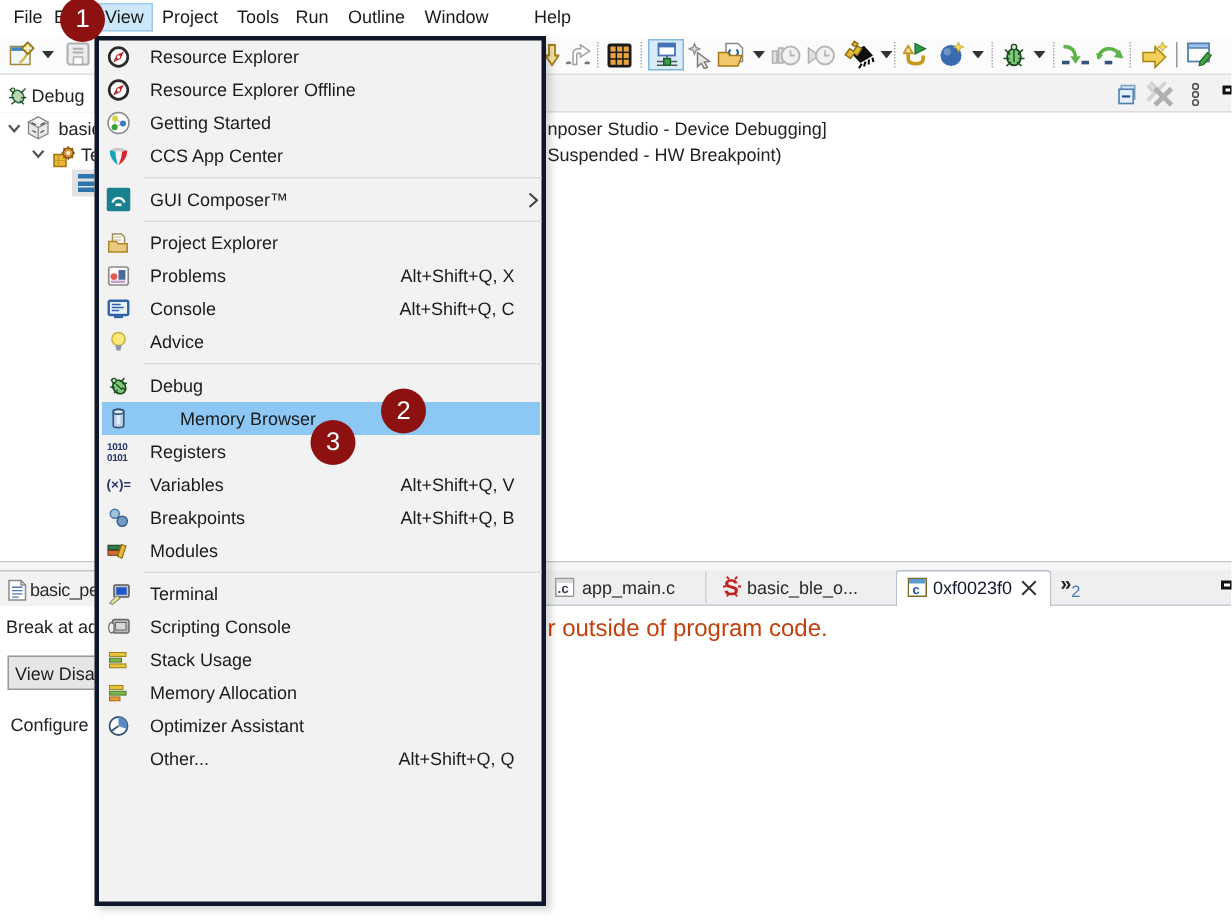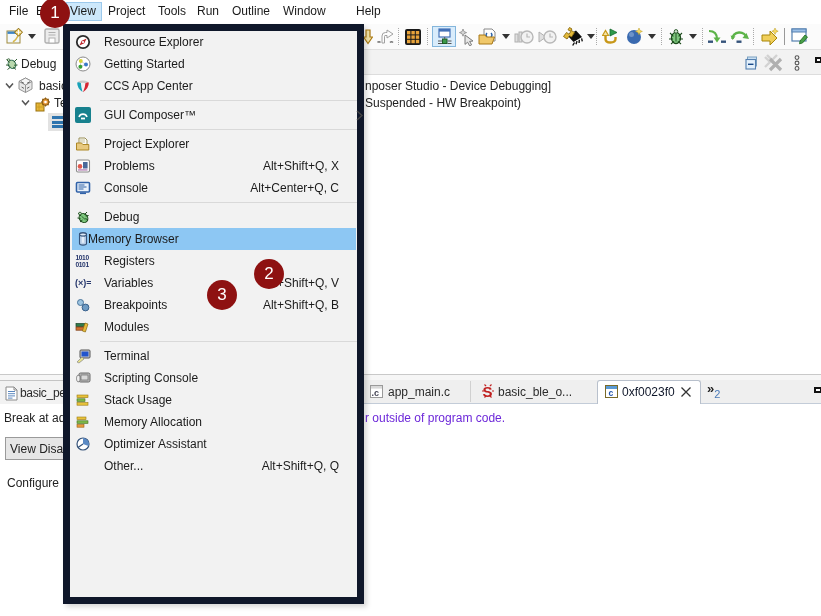--- a/index.html
+++ b/index.html
@@ -14,25 +14,25 @@
 
 #vhead{position:absolute;left:0;top:50px;width:821px;height:25px;background:#f2f2f2;border-bottom:1px solid #ddd}
 #dbgtab{position:absolute;left:0;top:50px;width:63px;height:25px;background:#fff}
 
 #treearea{}
 
 #edittop{position:absolute;left:0;top:374px;width:821px;height:30px;background:#efefef;border-top:1px solid #c9c9c9;border-bottom:1px solid #c3ccd8}
 #editbody{position:absolute;left:0;top:405px;width:821px;height:211px;background:#fff}
 .tabtxt{font-size:12px;color:#2b2b2b}
 
-#menu{position:absolute;left:63px;top:24px;width:301px;height:580px;background:#f2f2f2;border:7px solid #0f172a;box-shadow:3px 3px 5px rgba(0,0,0,.16);z-index:50}
+#menu{position:absolute;left:63px;top:24px;width:301px;height:580px;background:#f2f2f2;border:3px solid #0f172a;box-shadow:3px 3px 5px rgba(0,0,0,.16);z-index:50}
 .mi{position:relative;height:22px;line-height:22px;padding-left:34px;font-size:12px;color:#1b1b1b;white-space:nowrap}
 .mi .ic{position:absolute;left:5px;top:3px;width:16px;height:16px}
 .mi .sc{position:absolute;right:18px;top:0;line-height:22px}
-.mi.hl{margin-left:2px;margin-right:1px;padding-left:16px;background:#8dc7f3}
+.mi.hl{margin-left:2px;margin-right:1px;padding-left:52px;background:#8dc7f3}
 .mi.hl .ic{left:3px}
 .msep{position:relative;height:7px}
 .msep::after{content:"";position:absolute;left:30px;right:0;top:3px;border-top:1px solid #d9d9d9}
 
 .rc{position:absolute;width:30px;height:30px;border-radius:50%;background:#8e1111;color:#fff;font-size:17px;text-align:center;line-height:30px;z-index:60}
 </style></head>
 <body>
 <div id="root">
 
 <div id="mbar">
@@ -242,21 +242,21 @@
 <div id="bottomstuff">
 
   <svg class="ab" style="left:5px;top:386px" width="13" height="15" viewBox="0 0 13 15">
         <path d="M1 1 h8 l3 3 v10 h-11 z" fill="#fff" stroke="#8a8a8a" stroke-width="1"></path>
         <path d="M9 1 v3 h3" fill="none" stroke="#8a8a8a" stroke-width="1"></path>
         <path d="M3 5.5 h7 M3 7.7 h7 M3 9.9 h7 M3 12.1 h4.5" stroke="#4a7ab8" stroke-width=".9"></path>
       </svg>
   <span class="ab tabtxt" style="left:20px;top:386px;letter-spacing:-0.3px">basic_pe</span>
 
   <span class="ab" style="left:4px;top:411px;font-size:12px;color:#222">Break at ad</span>
-  <span class="ab" style="left:365px;top:411px;font-size:12px;color:#6d28d9">r outside of program code.</span>
+  <span class="ab" style="left:365px;top:411px;font-size:16px;color:#c2410c">r outside of program code.</span>
 
   <div class="ab" style="left:5px;top:437px;width:116px;height:23px;background:#e6e6e6;border:1px solid #9a9a9a"></div>
   <span class="ab" style="left:10px;top:442px;font-size:12px;color:#222">View Disas</span>
 
   <span class="ab" style="left:7px;top:476px;font-size:12px;color:#222">Configure</span>
 
   <svg class="ab" style="left:370px;top:385px" width="13" height="13" viewBox="0 0 13 13">
         <rect x=".5" y=".5" width="12" height="12" fill="#fff" stroke="#9a9a9a" stroke-width="1"></rect>
         <rect x="1" y="1" width="11" height="2.6" fill="#d8d8d8"></rect>
         <text x="1.6" y="10.6" font-size="9" font-weight="bold" fill="#445">.c</text>
@@ -282,20 +282,25 @@
   <span class="ab" style="left:707px;top:381px;font-size:13px;font-weight:bold;color:#222">»<span style="font-size:11px;font-weight:normal;vertical-align:-5px;color:#4a7ab8">2</span></span>
   <div class="ab" style="left:814px;top:387px;width:8px;height:6px;background:#fff;border:2px solid #111"></div>
 </div>
 
 <div id="menu">
   <div class="mi"><svg class="ic" viewBox="0 0 16 16">
           <circle cx="8" cy="8" r="6.2" fill="#fff" stroke="#2b2b2b" stroke-width="1.8"></circle>
           <path d="M4.4 11.6 L6.7 6.7 L11.6 4.4 L9.3 9.3 Z" fill="#c0272d"></path>
           <circle cx="8" cy="8" r="1.1" fill="#fff"></circle>
         </svg>Resource Explorer</div>
+  <div class="mi"><svg class="ic" viewBox="0 0 16 16">
+          <circle cx="8" cy="8" r="6.2" fill="#fff" stroke="#2b2b2b" stroke-width="1.8"></circle>
+          <path d="M4.4 11.6 L6.7 6.7 L11.6 4.4 L9.3 9.3 Z" fill="#c0272d"></path>
+          <circle cx="8" cy="8" r="1.1" fill="#fff"></circle>
+        </svg>Resource Explorer Offline</div>
   <div class="mi"><svg class="ic" viewBox="0 0 16 16">
           <circle cx="8" cy="8" r="7" fill="#fff" stroke="#8a8a8a" stroke-width="1"></circle>
           <path d="M5.8 5.2 L10.8 8.4 L5.4 10.6 Z" fill="none" stroke="#c4c4c4" stroke-width=".8"></path>
           <circle cx="5.8" cy="5" r="2" fill="#d8d23a"></circle>
           <circle cx="11" cy="8.4" r="2" fill="#3a78c8"></circle>
           <circle cx="5.4" cy="10.8" r="2" fill="#35a035"></circle>
         </svg>Getting Started</div>
   <div class="mi"><svg class="ic" viewBox="0 0 16 16">
           <path d="M2.2 4.5 Q2 10 7.5 14 Q6 9 5.8 4 Q3.5 3.8 2.2 4.5 Z" fill="#17a2b8"></path>
           <path d="M13.8 4.5 Q14 10 8 14.2 Q10.3 9.5 10.5 4.2 Q12.5 3.9 13.8 4.5 Z" fill="#d62633"></path>
@@ -318,21 +323,25 @@
   <div class="mi"><svg class="ic" viewBox="0 0 16 16">
           <rect x="1.5" y="2" width="13" height="12" rx="1.5" fill="#fff" stroke="#8a8a8a" stroke-width="1.1"></rect>
           <rect x="8" y="4" width="4.6" height="6.5" fill="#4a6a9a"></rect>
           <circle cx="5" cy="8.4" r="2.3" fill="#e05a4e"></circle>
           <rect x="3" y="11" width="9.5" height="1.8" fill="#c8a2c8"></rect>
         </svg>Problems<span class="sc">Alt+Shift+Q, X</span></div>
   <div class="mi"><svg class="ic" viewBox="0 0 16 16">
           <rect x="1.5" y="2.5" width="13" height="9.5" rx="1" fill="#eaf2fb" stroke="#3162a8" stroke-width="1.6"></rect>
           <path d="M3.5 5 h6 M3.5 7 h8 M3.5 9 h5" stroke="#3162a8" stroke-width="1.1"></path>
           <rect x="5" y="12.5" width="6" height="1.6" fill="#3162a8"></rect>
-        </svg>Console<span class="sc">Alt+Center+Q, C</span></div>
+        </svg>Console<span class="sc">Alt+Shift+Q, C</span></div>
+  <div class="mi"><svg class="ic" viewBox="0 0 16 16">
+          <circle cx="8" cy="6" r="4.4" fill="#ffe97a" stroke="#c9b13c" stroke-width="1"></circle>
+          <path d="M6.3 10.5 h3.4 v1.2 h-3.4 z M6.8 12.2 h2.4 v1.2 h-2.4 z" fill="#9ab0c8" stroke="#6c809a" stroke-width=".5"></path>
+        </svg>Advice</div>
   <div class="msep"></div>
   <div class="mi"><svg class="ic" viewBox="0 0 16 16">
           <ellipse cx="8.5" cy="9" rx="4" ry="4.8" fill="#7ec87e" stroke="#1c4b1c" stroke-width="1.1" transform="rotate(-40 8.5 9)"></ellipse>
           <path d="M3 4 l3 3 M5 13 l2.5 -2 M12 3 l-2.5 2.6 M13 11 l-2.6 -1.6 M2.5 9 l3 .4 M13.6 6.5 l-3 .4" stroke="#1c4b1c" stroke-width="1"></path>
           <path d="M6.5 7.2 l4 3.6" stroke="#1c4b1c" stroke-width=".8"></path>
           <circle cx="5" cy="4.6" r="1.4" fill="#cfe6cf" stroke="#1c4b1c" stroke-width=".8"></circle>
         </svg>Debug</div>
   <div class="mi hl"><svg class="ic" viewBox="0 0 16 16">
           <path d="M4.5 3.5 a3.5 1.6 0 0 1 7 0 v9 a3.5 1.6 0 0 1 -7 0 z" fill="#b9cfe8" stroke="#35537a" stroke-width="1.1"></path>
           <ellipse cx="8" cy="3.5" rx="3.5" ry="1.6" fill="#dde9f6" stroke="#35537a" stroke-width="1.1"></ellipse>

